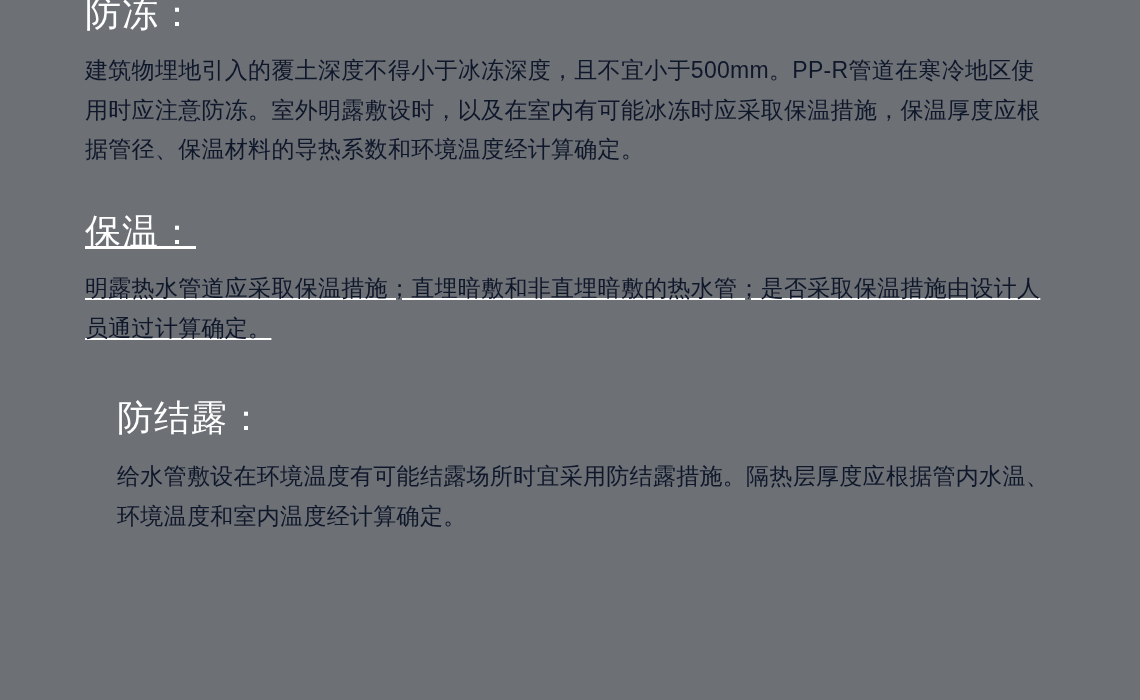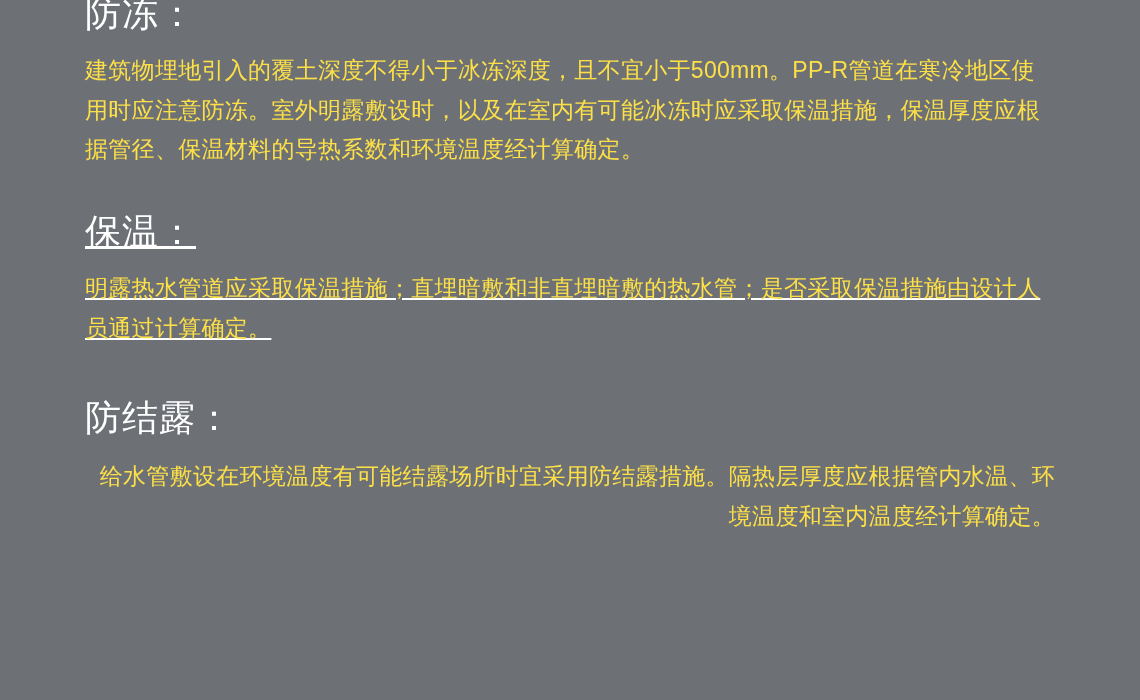--- a/index.html
+++ b/index.html
@@ -28,21 +28,21 @@
     font-size: 36px;
     font-weight: 400;
     line-height: 1.2;
     color: #ffffff;
     margin: 0;
     letter-spacing: 1px;
   }
   .section-body {
     font-size: 23px;
     line-height: 1.72;
-    color: #fde047;
+    color: #0f172a;
     margin: 0;
     letter-spacing: 0.3px;
     font-weight: 400;
   }
   
   #sec-antifreeze {
     padding-top: 0;
   }
   #sec-antifreeze .section-heading {
     margin-top: -8px;
@@ -52,24 +52,24 @@
   }
   #sec-insulation {
     margin-top: 40px;
     text-decoration: underline;
   }
   #sec-insulation .section-body {
     margin-top: 16px;
   }
   #sec-condensation {
     margin-top: 48px;
+    margin-left: 32px;
   }
   #sec-condensation .section-body {
     margin-top: 18px;
-    text-align: right;
   }
 </style>
 </head>
 <body style="background: rgb(109, 113, 118);">
 
 <div class="page">
 
   <div class="section" id="sec-antifreeze">
     <h2 class="section-heading">防冻：</h2>
     <p class="section-body">建筑物埋地引入的覆土深度不得小于冰冻深度，且不宜小于500mm。PP-R管道在寒冷地区使用时应注意防冻。室外明露敷设时，以及在室内有可能冰冻时应采取保温措施，保温厚度应根据管径、保温材料的导热系数和环境温度经计算确定。</p>

